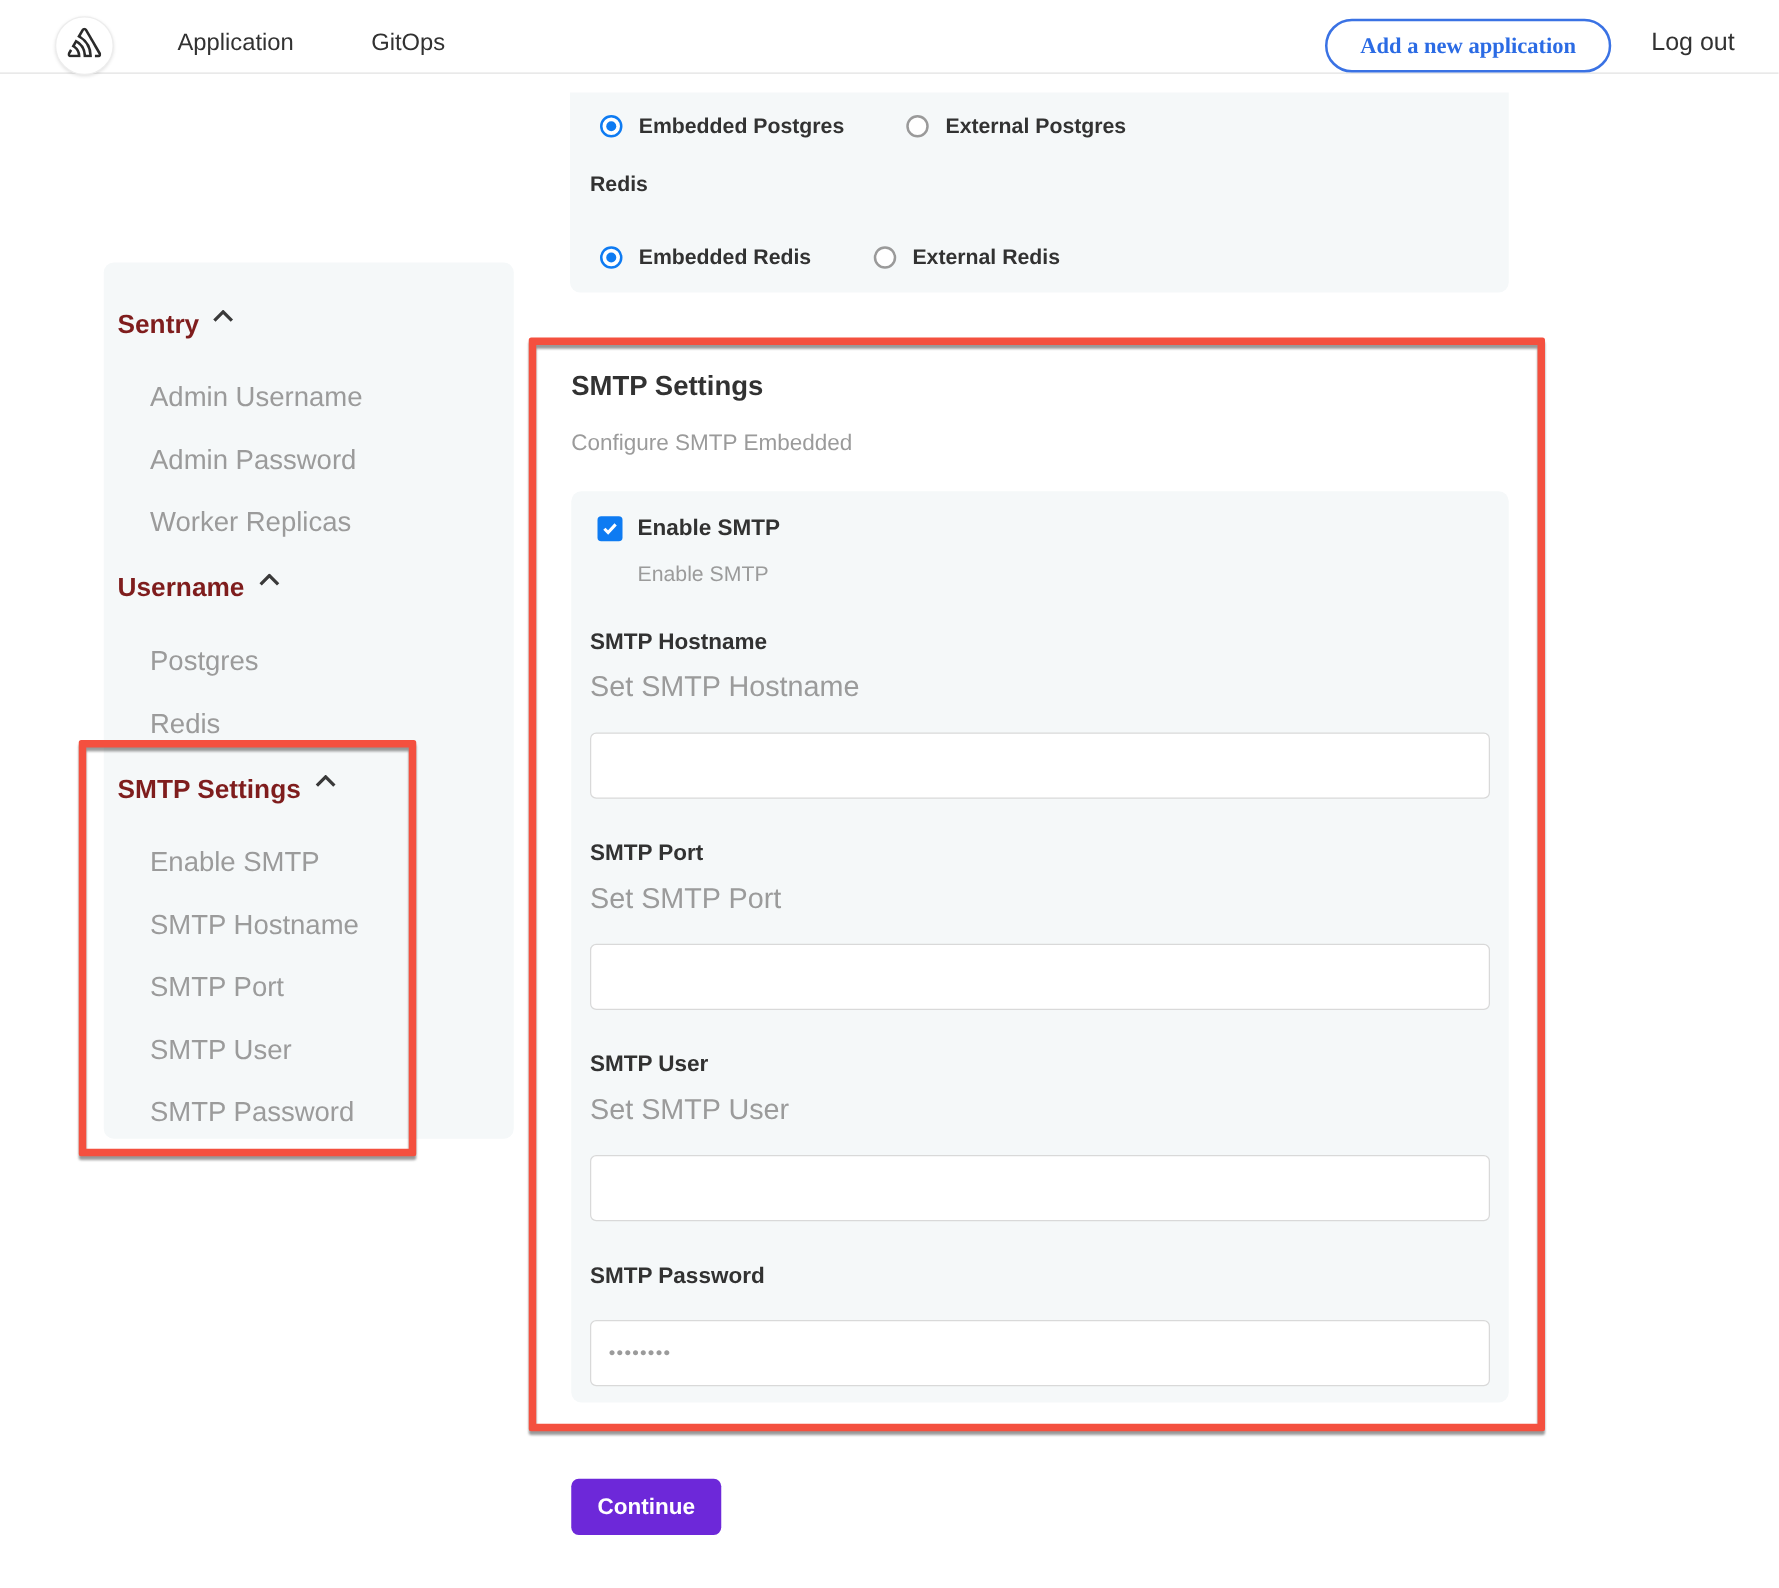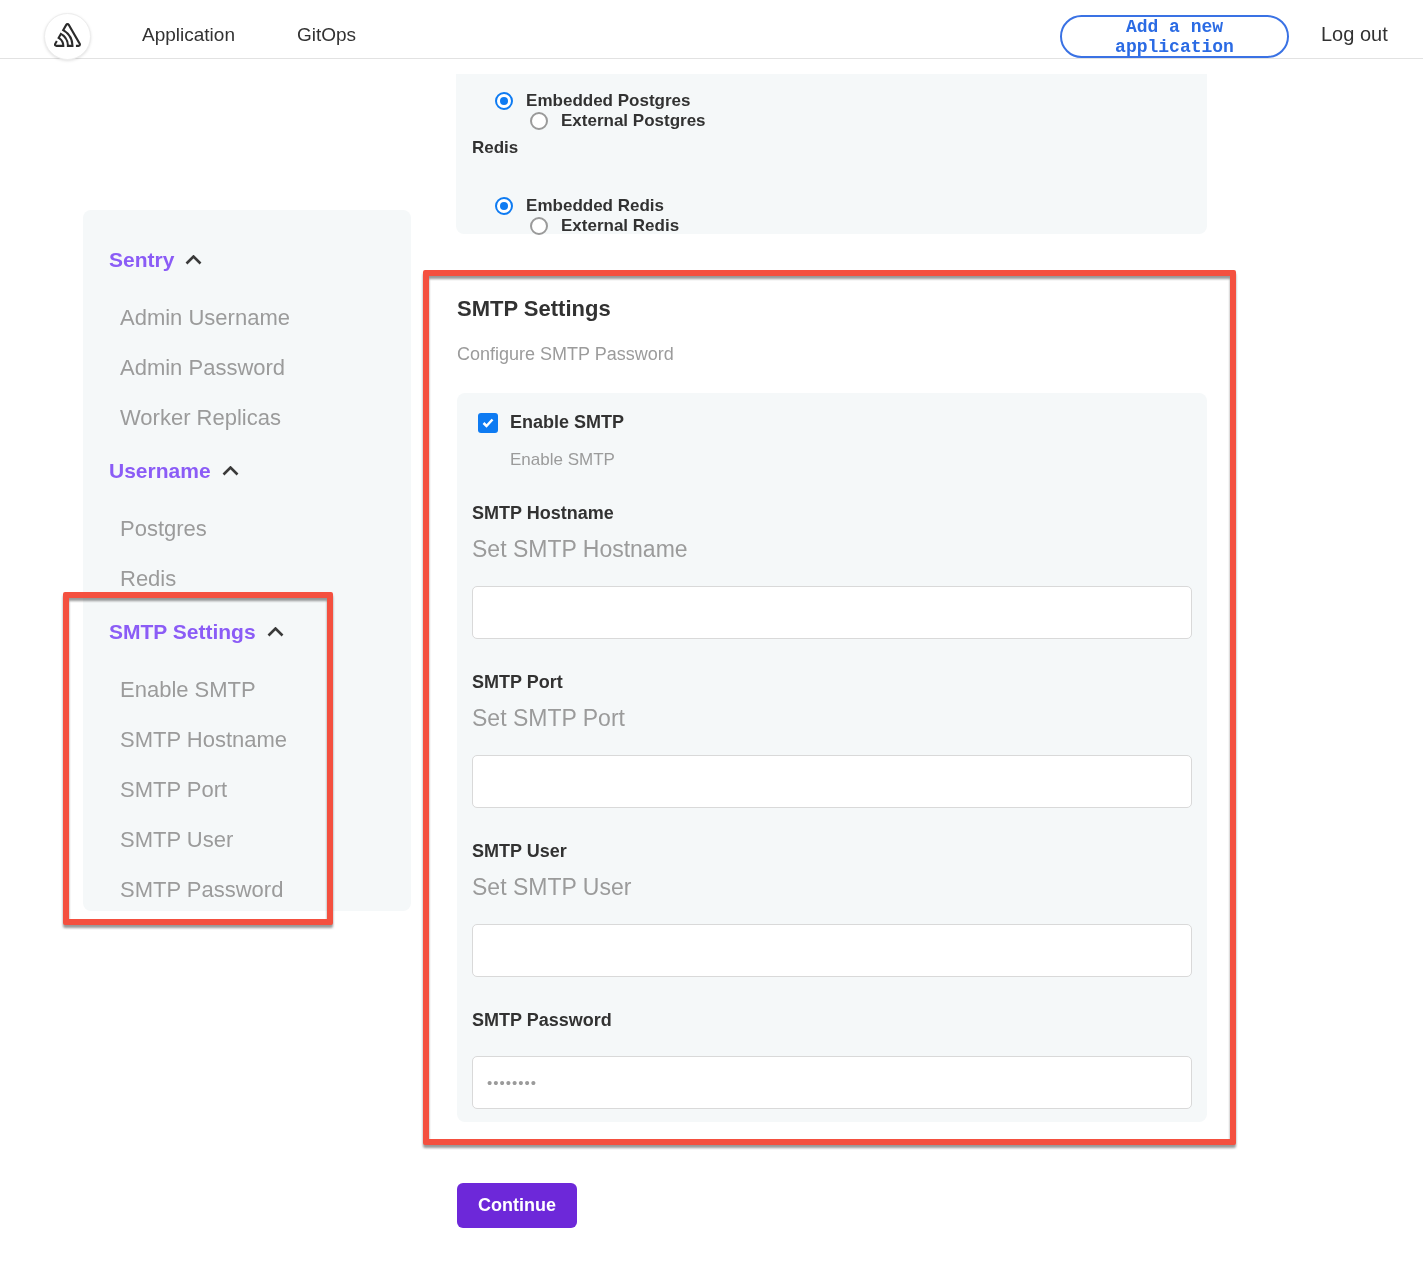--- a/index.html
+++ b/index.html
@@ -12,45 +12,45 @@
     background:#ffffff; border-bottom:1px solid #e2e2e2; z-index:5; }
   .logo-circle { position:absolute; left:44px; top:13px; width:47px; height:47px;
     border-radius:50%; background:#fff; border:1px solid #ededed;
     box-shadow:0 1px 3px rgba(0,0,0,0.12); display:flex; align-items:center; justify-content:center; }
   .logo-circle svg { width:27px; height:24px; fill:#2b2b2b; }
   .nav-link { position:absolute; top:24px; font-size:19px; font-weight:500; color:#323232; cursor:pointer; }
   .nav-link.app { left:142px; }
   .nav-link.gitops { left:297px; }
   .add-app-btn { position:absolute; left:1060px; top:15px; width:229px; height:43px;
     border:2px solid #3a72e4; border-radius:22px; background:#fff; color:#2b6be4;
-    font-family:Liberation Mono, monospace; font-size:18px; font-weight:700;
+    font-family:Liberation Serif, serif; font-size:18px; font-weight:700;
     display:flex; align-items:center; justify-content:center; cursor:pointer; }
   .logout { position:absolute; left:1321px; top:23px; font-size:20px; color:#323232; cursor:pointer; }
 
   
   .db-panel { position:absolute; left:456px; top:74px; width:751px; height:160px;
     background:#f5f8f9; border-radius:0 0 8px 8px; }
-  .radio-row { position:absolute; left:24px; display:flex; align-items:center;flex-direction:column; }
+  .radio-row { position:absolute; left:24px; display:flex; align-items:center; }
   .radio-row.r1 { top:17px; }
   .radio-row.r2 { top:122px; }
   .redis-label { position:absolute; left:16px; top:64px; font-size:17px; font-weight:600; color:#323232; }
   .radio-opt { display:flex; align-items:center; cursor:pointer; }
   .radio-opt + .radio-opt { margin-left:50px;text-align:center; }
   .radio { width:18px; height:18px; border-radius:50%; margin-right:13px; position:relative; background:#fff; }
   .radio.sel { border:2px solid #0e7bf2; }
   .radio.sel::after { content:""; position:absolute; left:3px; top:3px; width:8px; height:8px;
     border-radius:50%; background:#0e7bf2; }
   .radio.unsel { border:2px solid #9a9a9a; }
   .radio-label { font-size:17px; font-weight:600; color:#323232; }
 
   
   .sidebar { position:absolute; left:83px; top:210px; width:328px; height:701px;
     background:#f5f8f9; border-radius:8px; padding-top:38px; }
-  .side-title { margin-left:26px; font-size:21px; font-weight:700; color:#8b5cf6;
-    display:flex; align-items:center; cursor:pointer; line-height:24px; }
+  .side-title { margin-left:11px; font-size:21px; font-weight:700; color:#7f1d1d;
+    display:flex; align-items:flex-start; cursor:pointer; line-height:24px; }
   .side-title svg { margin-left:11px; width:17px; height:10px; stroke:#3a3a3a; stroke-width:2.6; fill:none; }
   .side-item { margin:30px 0 0 37px; font-size:22px; color:#9b9b9b; line-height:20px; cursor:pointer; }
   .side-item.first { margin-top:36px; }
   .side-title.next { margin-top:31px; }
 
   
   .anno { position:absolute; border:6px solid #f4503f; border-radius:2px;
     filter:drop-shadow(0 3px 1px rgba(70,70,70,0.55)); pointer-events:none; z-index:4; }
   .anno-sidebar { left:63px; top:592px; width:270px; height:333px; }
   .anno-main { left:423px; top:270px; width:813px; height:875px; }
@@ -149,21 +149,21 @@
         </svg>
     </div>
     <div class="side-item first">Enable SMTP</div>
     <div class="side-item">SMTP Hostname</div>
     <div class="side-item">SMTP Port</div>
     <div class="side-item">SMTP User</div>
     <div class="side-item">SMTP Password</div>
   </div>
 
   <div class="form-title">SMTP Settings</div>
-  <div class="form-subtitle">Configure SMTP Password</div>
+  <div class="form-subtitle">Configure SMTP Embedded</div>
 
   <div class="form-panel">
     <div class="check-row">
       <span class="checkbox">
         <svg viewBox="0 0 12 10">
             <polyline points="1.5,5 4.5,8 10.5,1.5"></polyline>
           </svg>
       </span>
       <span class="check-label">Enable SMTP</span>
     </div>

